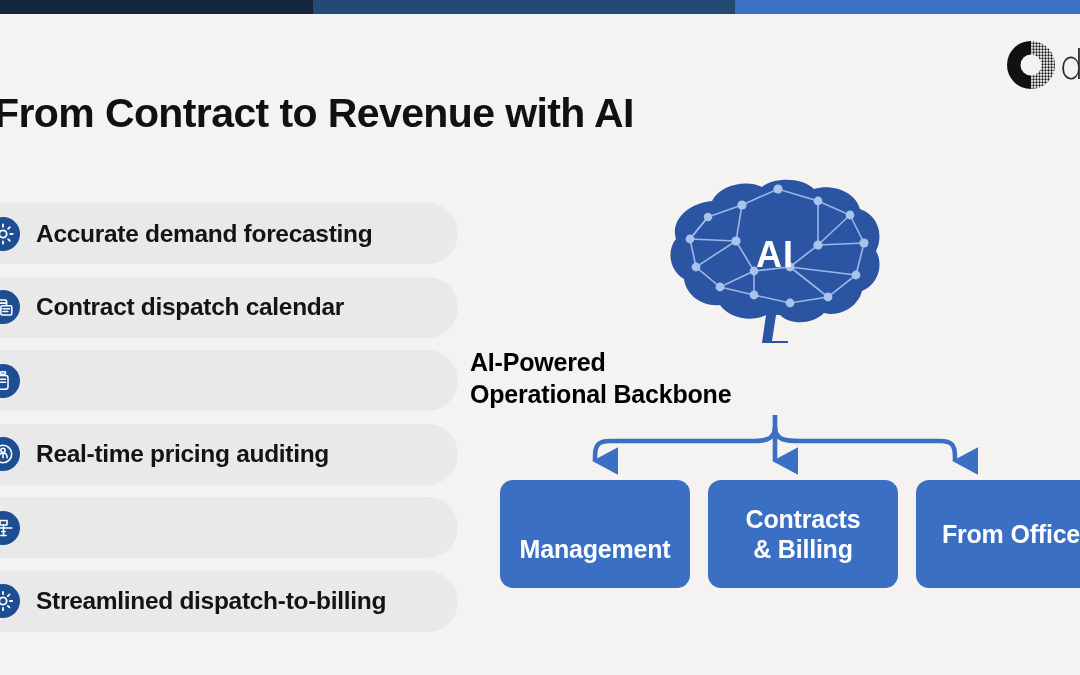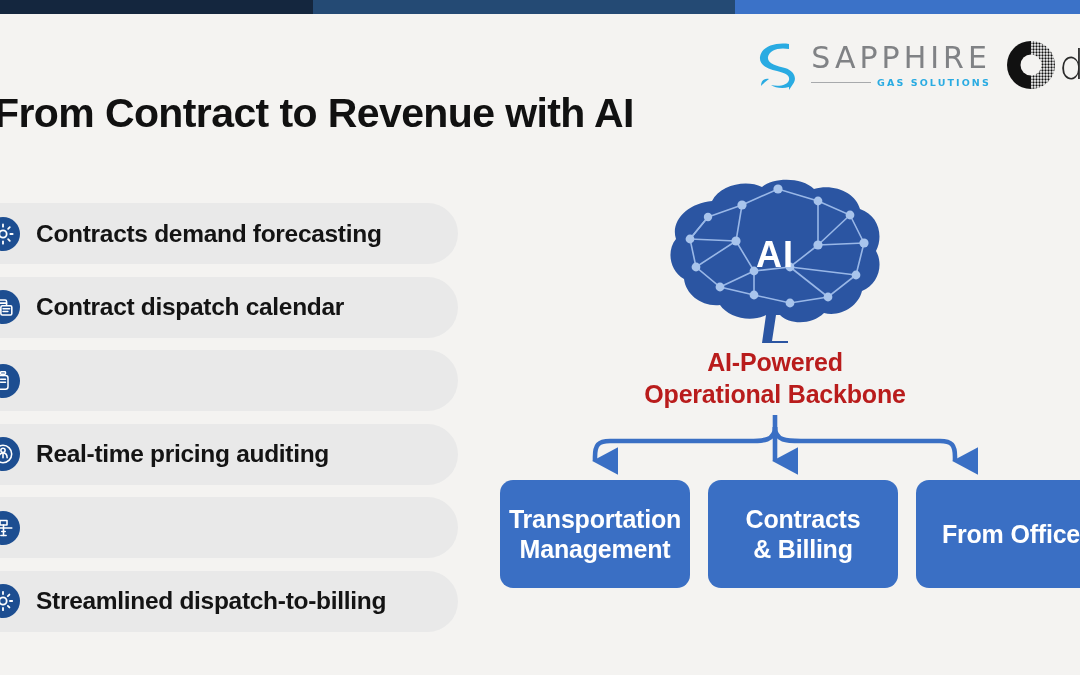--- a/index.html
+++ b/index.html
@@ -183,24 +183,24 @@
     color: #ffffff;
     letter-spacing: 1px;
     pointer-events: none;
   }
 
   #backbone-caption {
     position: absolute;
     top: 172px;
     left: 0;
     width: 610px;
-    text-align: center;
+    text-align: left;
     font-size: 25px;
     font-weight: 600;
-    color: #b91c1c;
+    color: #000000;
     line-height: 1.26;
     letter-spacing: -0.2px;
   }
 
   #connectors {
     position: absolute;
     top: 240px;
     left: 0;
     width: 610px;
     height: 70px;
@@ -239,33 +239,20 @@
 <div id="slide">
 
   <div id="topbar">
     <div class="bar-seg" id="bar-seg-1"></div>
     <div class="bar-seg" id="bar-seg-2"></div>
     <div class="bar-seg" id="bar-seg-3"></div>
   </div>
 
   <div id="logos">
 
-    <div id="sapphire-logo">
-      <svg id="sapphire-mark" viewBox="0 0 52 50">
-        <path d="M40 4 C26 2 12 7 11 17 C10 26 20 29 28 31 C36 33 41 35 40 40 C39 45 30 47 22 45 C26 48 34 49 40 47 L40 50 L44 44 C48 39 46 31 36 28 C28 25.6 18 24 19 17 C20 10 30 7 40 9 Z" fill="#29abe2"></path>
-        <path d="M12 46 C12 40 16 38 20 39 C16 42 14 44 12 46 Z" fill="#29abe2"></path>
-      </svg>
-      <div id="sapphire-wordmark-wrap">
-        <div id="sapphire-wordmark">SAPPHIRE</div>
-        <div id="sapphire-tagline-row">
-          <div id="sapphire-rule"></div>
-          <div id="sapphire-tagline">GAS SOLUTIONS</div>
-        </div>
-      </div>
-    </div>
 
     <div id="deloitte-logo">
       <svg id="deloitte-mark" viewBox="0 0 52 52">
         <defs>
           <pattern id="halftone" width="3" height="3" patternUnits="userSpaceOnUse">
             <rect width="3" height="3" fill="#ffffff"></rect>
             <circle cx="1.5" cy="1.5" r="1.15" fill="#111111"></circle>
           </pattern>
           <linearGradient id="ringfade" x1="0" y1="0" x2="1" y2="0">
             <stop offset="0%" stop-color="#111111"></stop>
@@ -300,21 +287,21 @@
           <line x1="12" y1="1.5" x2="12" y2="4"></line>
             <line x1="12" y1="20" x2="12" y2="22.5"></line>
           <line x1="1.5" y1="12" x2="4" y2="12"></line>
             <line x1="20" y1="12" x2="22.5" y2="12"></line>
           <line x1="4.6" y1="4.6" x2="6.4" y2="6.4"></line>
             <line x1="17.6" y1="17.6" x2="19.4" y2="19.4"></line>
           <line x1="19.4" y1="4.6" x2="17.6" y2="6.4"></line>
             <line x1="6.4" y1="17.6" x2="4.6" y2="19.4"></line>
         </svg>
       </span>
-      <span class="bullet-label">Contracts demand forecasting</span>
+      <span class="bullet-label">Accurate demand forecasting</span>
     </div>
 
     <div class="bullet">
       <span class="bullet-icon">
         <svg width="21" height="21" viewBox="0 0 24 24" fill="none" stroke="#ffffff" stroke-width="1.8" stroke-linecap="round" stroke-linejoin="round">
           <rect x="2.5" y="3.5" width="13" height="11" rx="1.6"></rect>
           <line x1="2.5" y1="7" x2="15.5" y2="7"></line>
           <rect x="9" y="10" width="12.5" height="10.5" rx="1.6" fill="#1d4e91"></rect>
           <line x1="11.5" y1="13.5" x2="19" y2="13.5"></line>
           <line x1="11.5" y1="16.5" x2="17" y2="16.5"></line>
@@ -442,21 +429,21 @@
 
         <path d="M305,12 L305,46" marker-end="url(#arrowhead)"></path>
 
         <path d="M305,12 C305,26 317,26 331,26 L470,26 C482,26 485,30 485,42 L485,46" marker-end="url(#arrowhead)"></path>
       </g>
     </svg>
 
     <div id="boxes">
       <div class="node-box">
         <span>
-          <span>Transportation</span><br>
+          <br>
           <span>Management</span>
         </span>
       </div>
       <div class="node-box">
         <span>
           <span>Contracts</span><br>
           <span>&amp; Billing</span>
         </span>
       </div>
       <div class="node-box">

